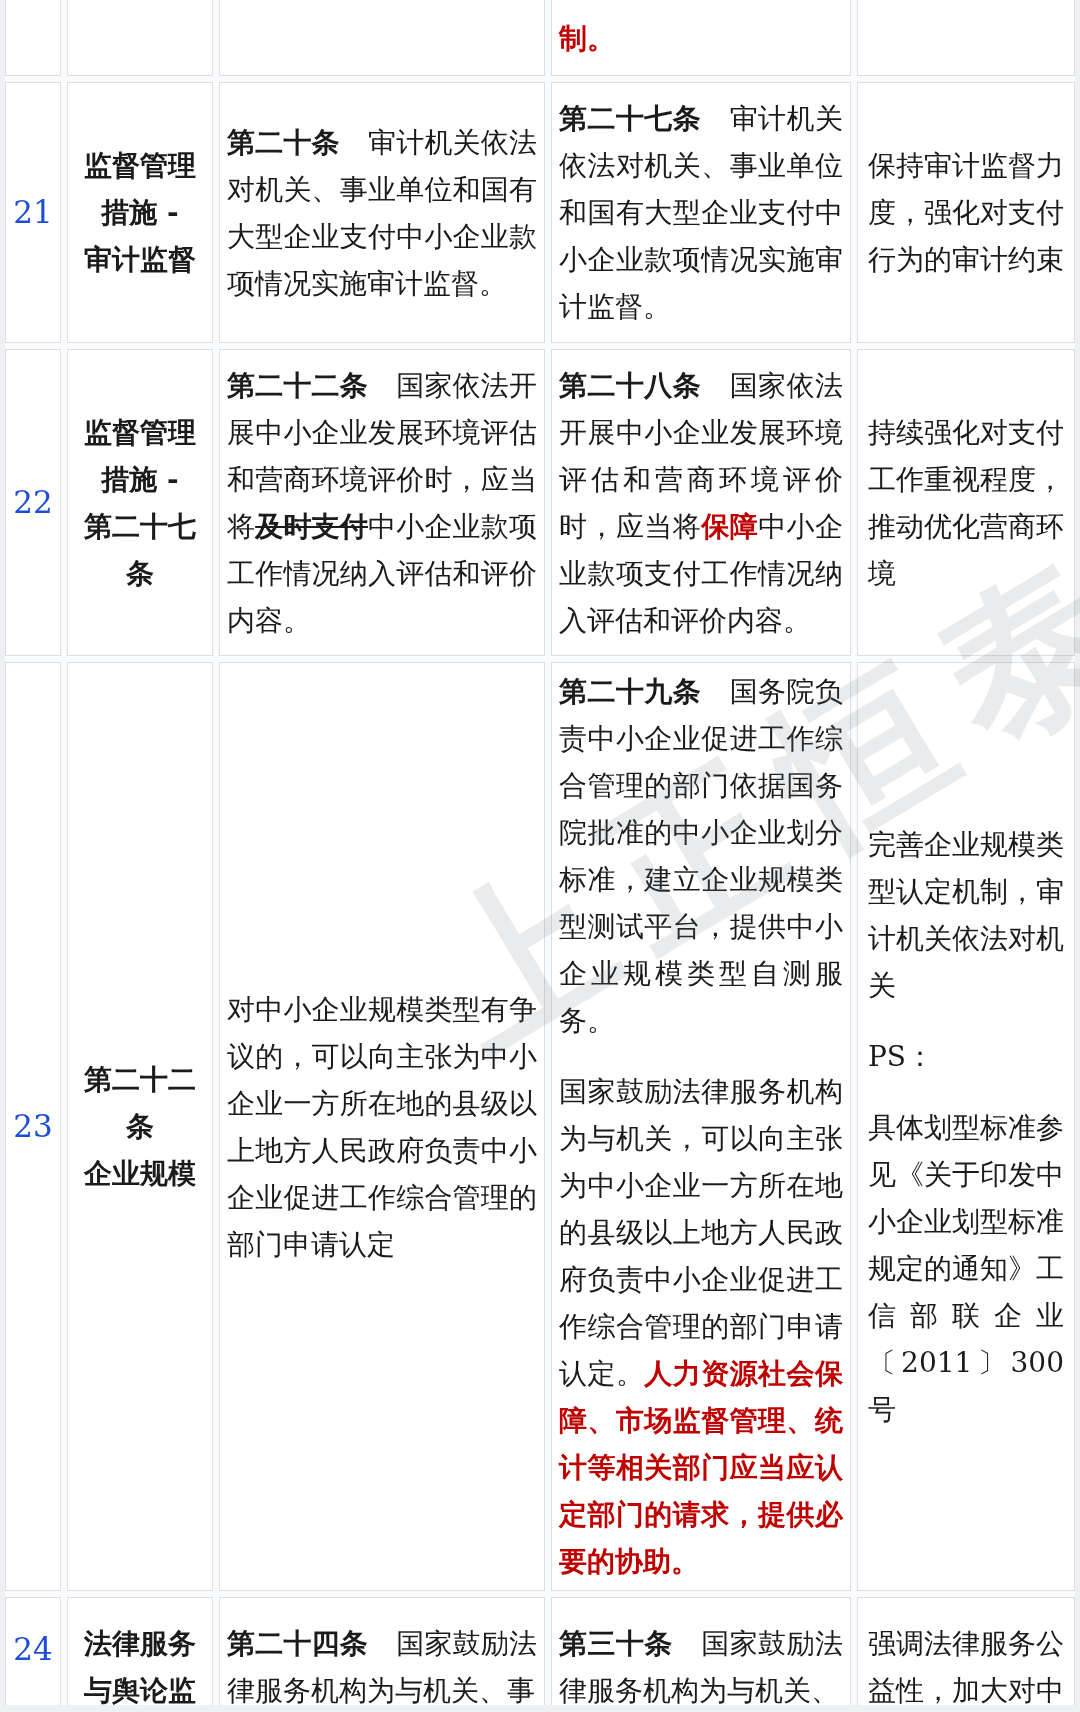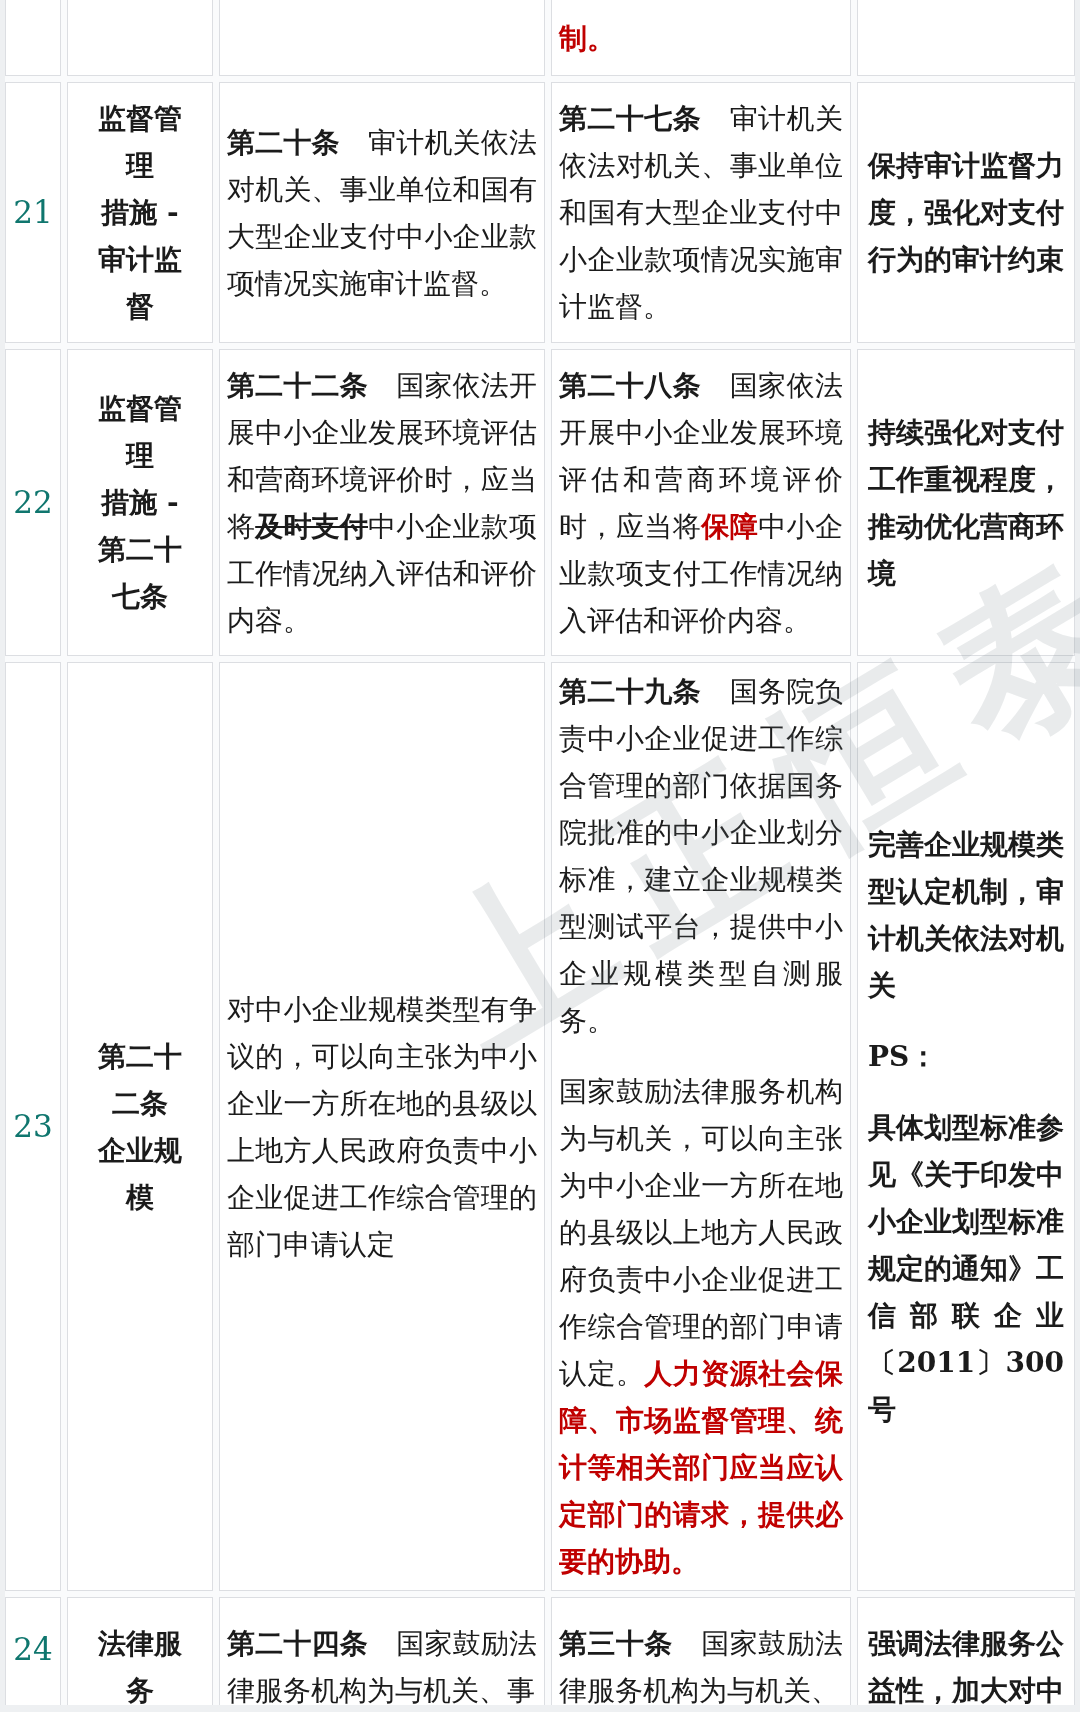--- a/index.html
+++ b/index.html
@@ -23,34 +23,34 @@
     gap:6px;
     background:#fafbfc;
     width:1070px;
   }
   .cell{
     box-sizing:border-box;
     background:#ffffff;
     border:1px solid #dcdee2;
     font-size:28px;line-height:47px;
     display:flex;flex-direction:column;justify-content:center;
-    padding:8px 18px;
+    padding:8px 4px;
     overflow:hidden;
   }
   .cell.num{
     font-size:31px;
     align-items:center;
-    color:#0f766e;
+    color:#1d4ed8;
   }
   .cell.cat{
     font-weight:700;
     text-align:center;
   }
   .cell.prov{padding:8px 7px;}
-  .cell.comment{padding:0 10px;font-weight:bold;}
+  .cell.comment{padding:0 10px;}
   .cell p{
     margin:0;
     text-align:justify;
     text-justify:inter-ideograph;
   }
   .cell.cat p{text-align:center;}
   .cell.num p{text-align:center;}
   .cell.prov p + p{margin-top:24px;}
   .cell.comment p + p{}
   .cell.vtop{justify-content:flex-start;padding-top:22px;}

